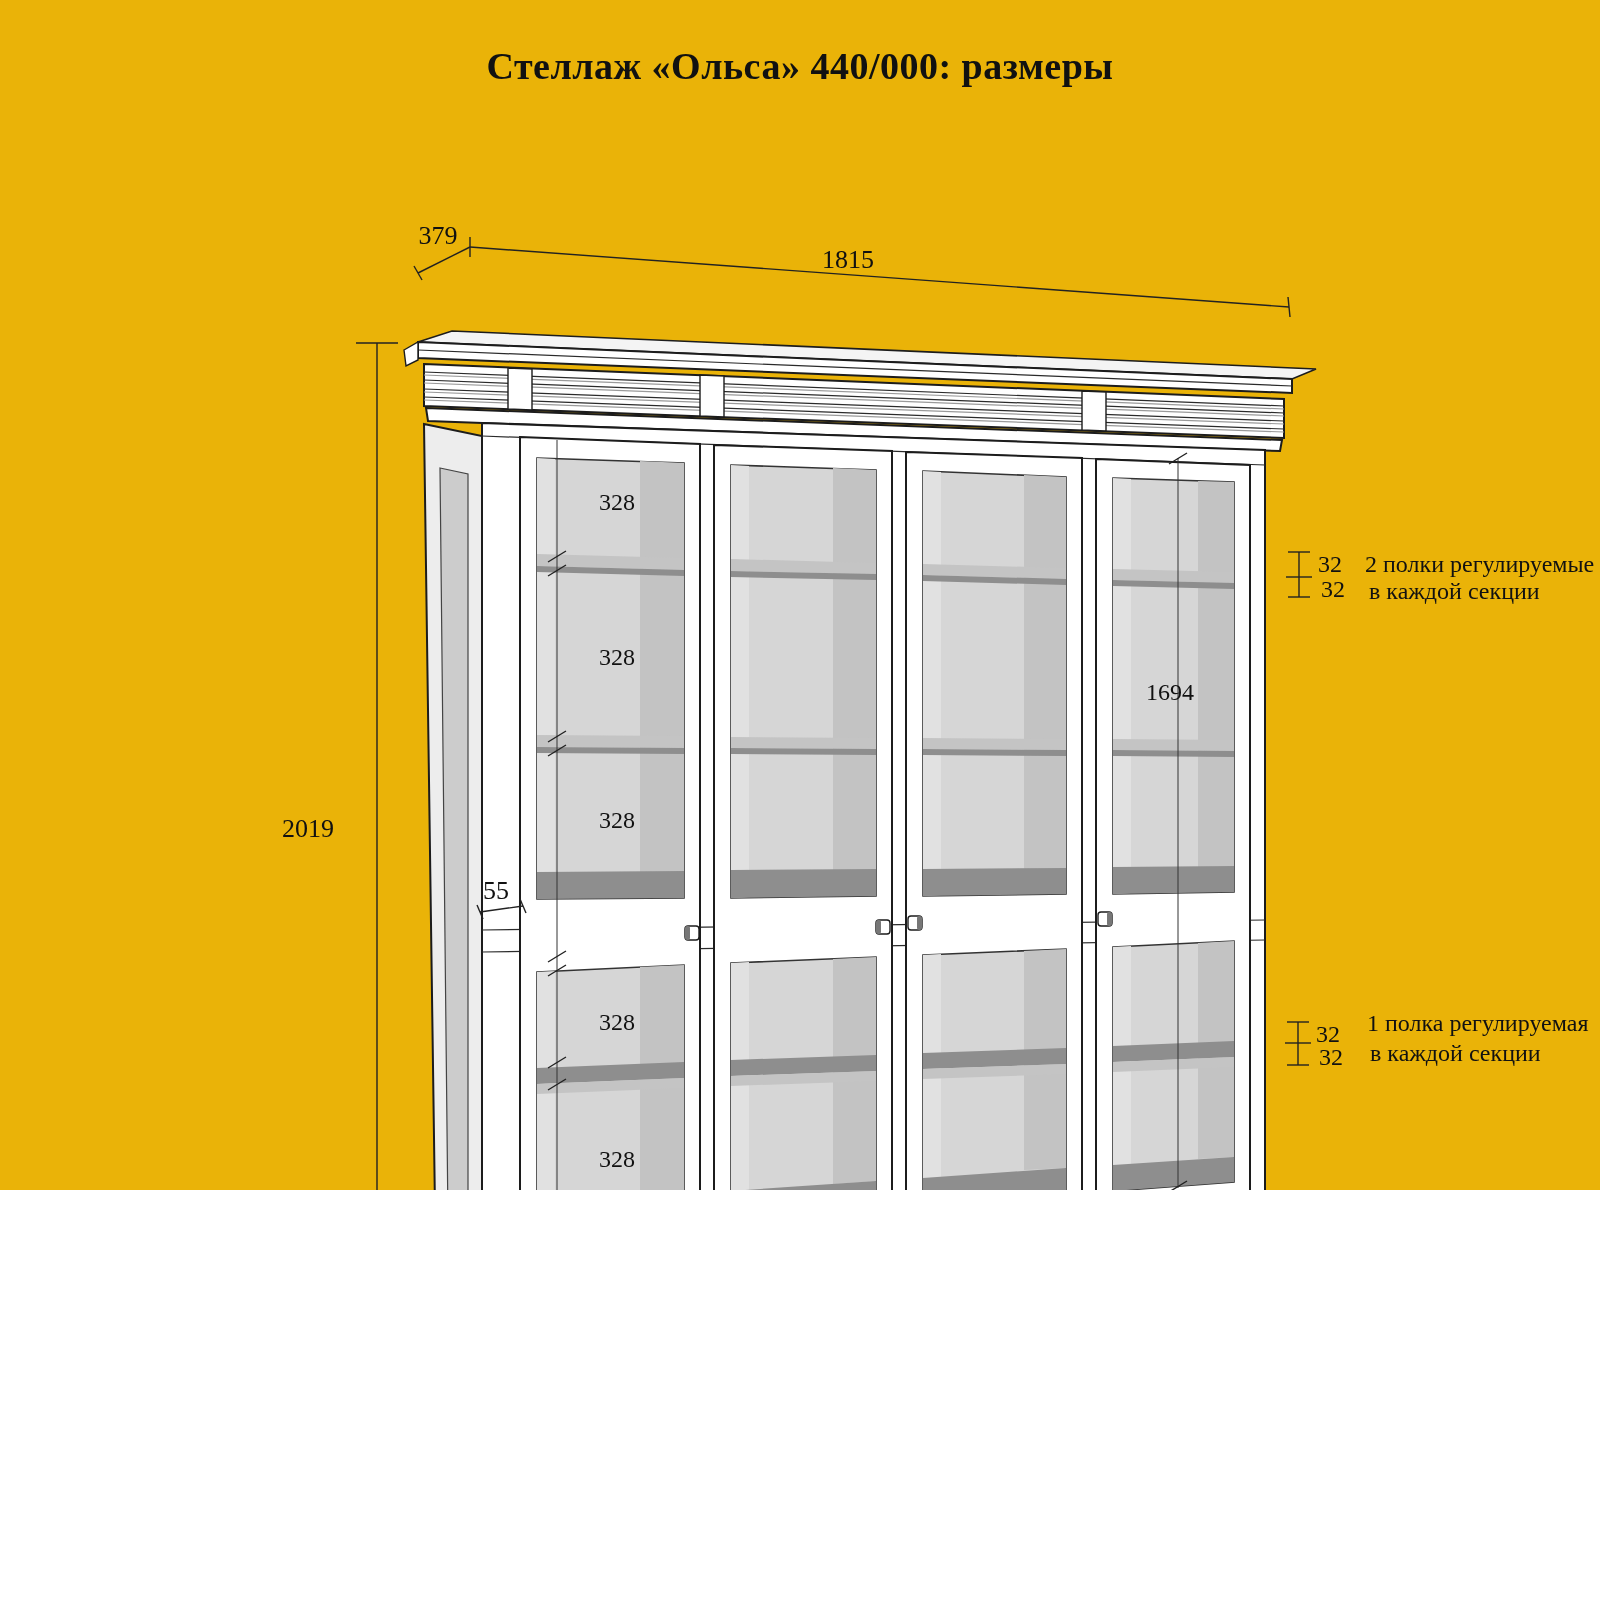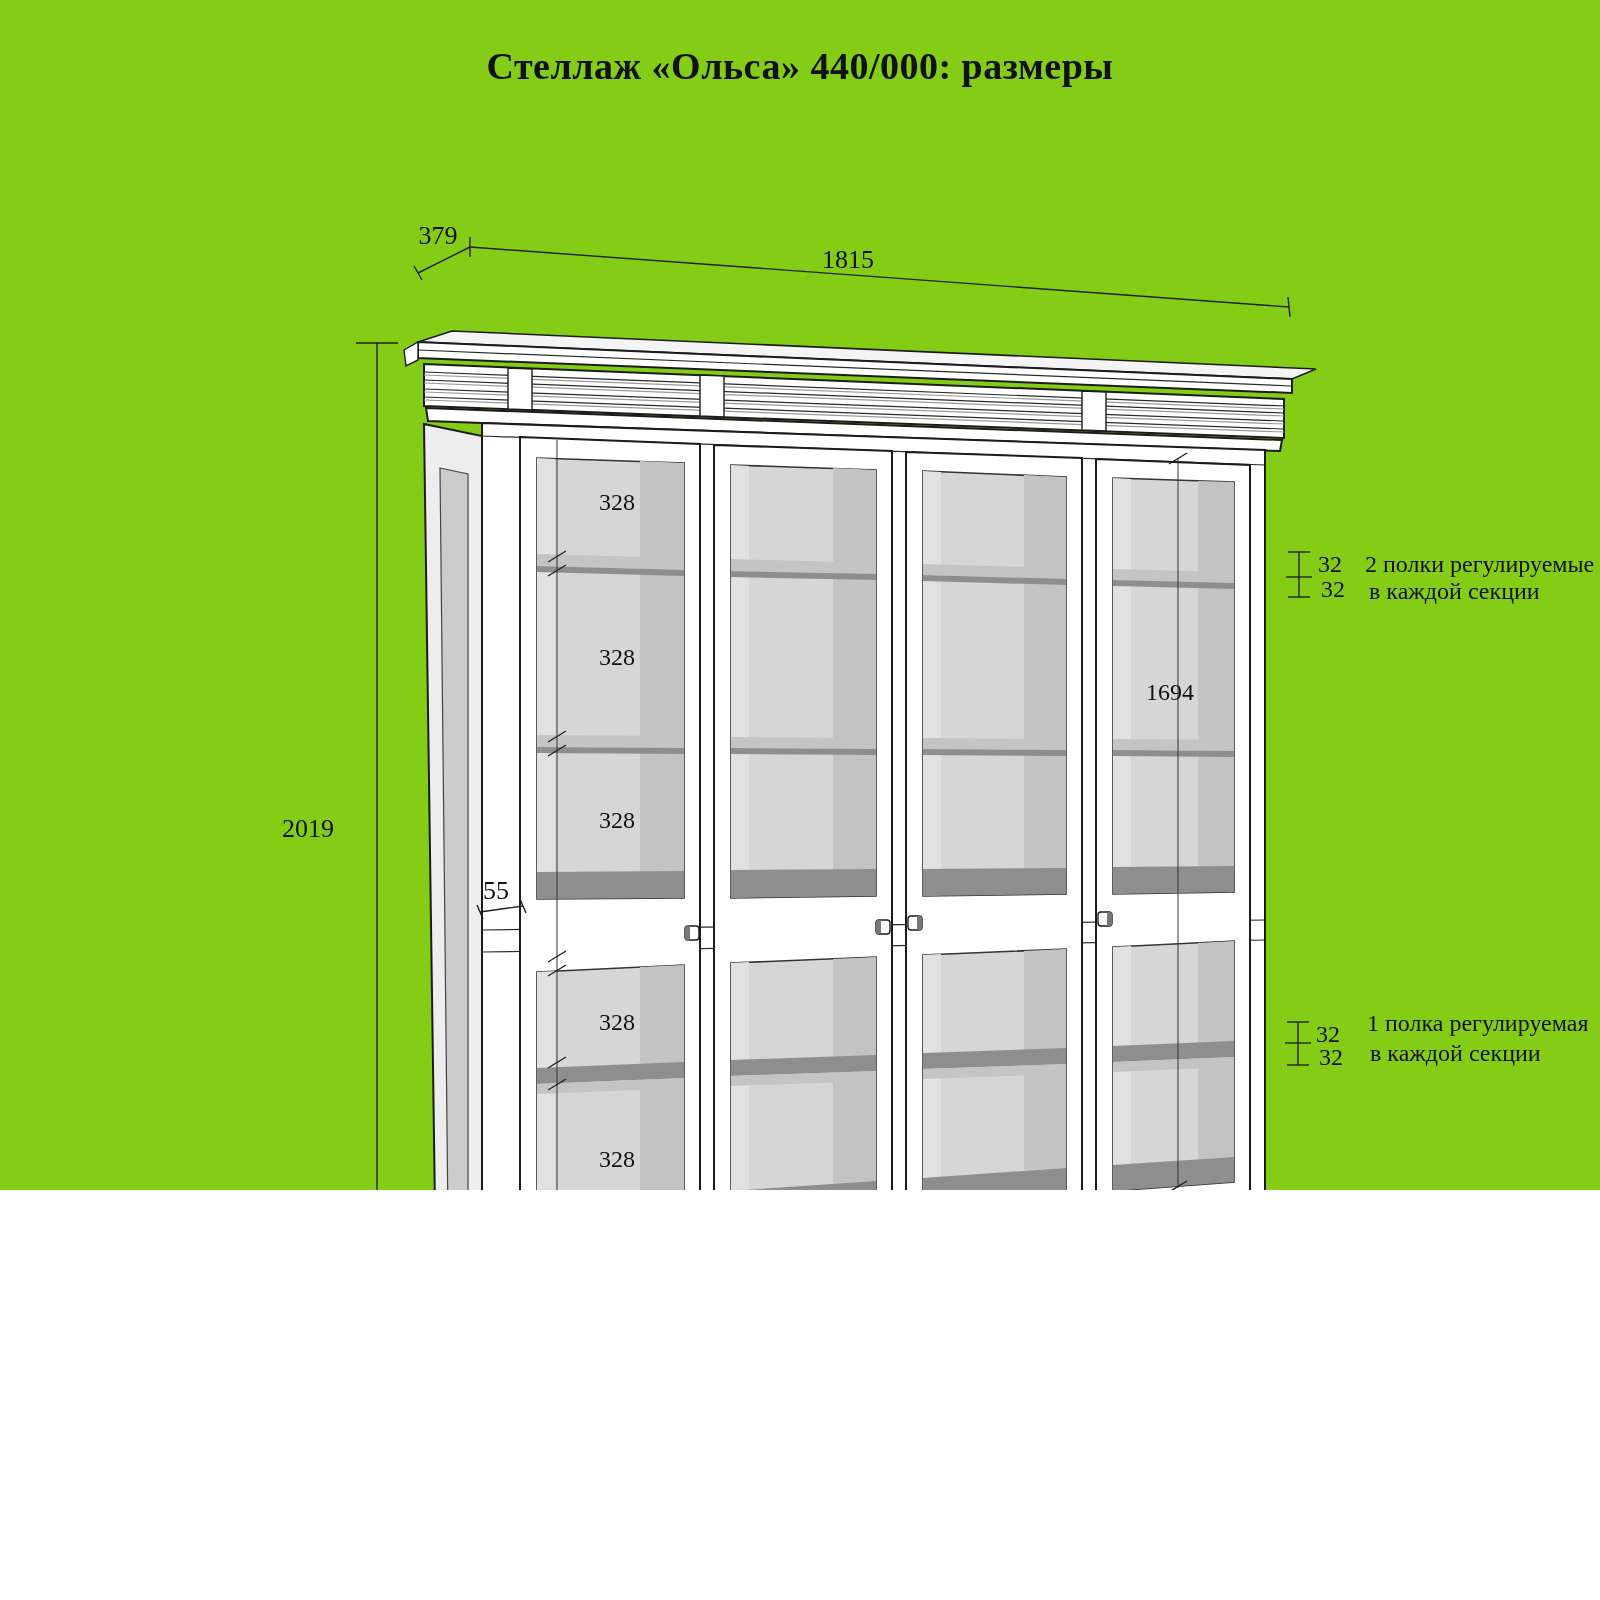--- a/index.html
+++ b/index.html
@@ -1,16 +1,16 @@
 <!DOCTYPE html>
 <html><head>
 <meta charset="utf-8">
 <style>
   html,body{margin:0;padding:0;background:#ffffff;}
-  .page{position:relative;width:1600px;height:1190px;background:#84cc16;overflow:hidden;
+  .page{position:relative;width:1600px;height:1190px;background:#eab308;overflow:hidden;
         font-family:"Liberation Serif", serif;}
   .title{position:absolute;top:44px;left:0;width:100%;text-align:center;
          font-size:38px;font-weight:bold;color:#111;letter-spacing:0.5px;}
   svg{position:absolute;top:0;left:0;}
   .ln1{stroke:#2a2a2a;stroke-width:1.2;fill:none;}
   .lnsoft{stroke:#9a9a9a;stroke-width:1.2;fill:none;}
   .wh{fill:#ffffff;stroke:#1c1c1c;stroke-width:2;}
   .wh1{fill:#ffffff;stroke:#1c1c1c;stroke-width:1.4;}
   .side{fill:#ededed;stroke:#1c1c1c;stroke-width:2;}
   .sidepan{fill:#cccccc;stroke:#444;stroke-width:1.2;}

